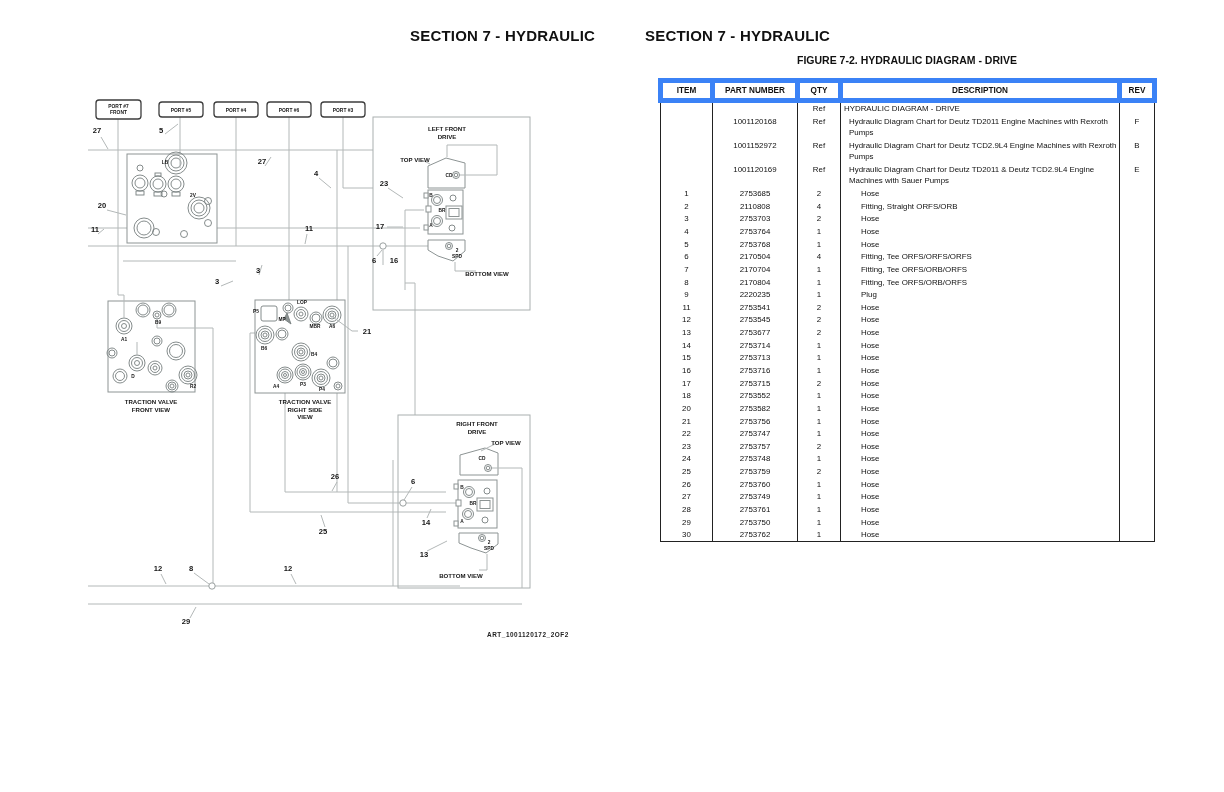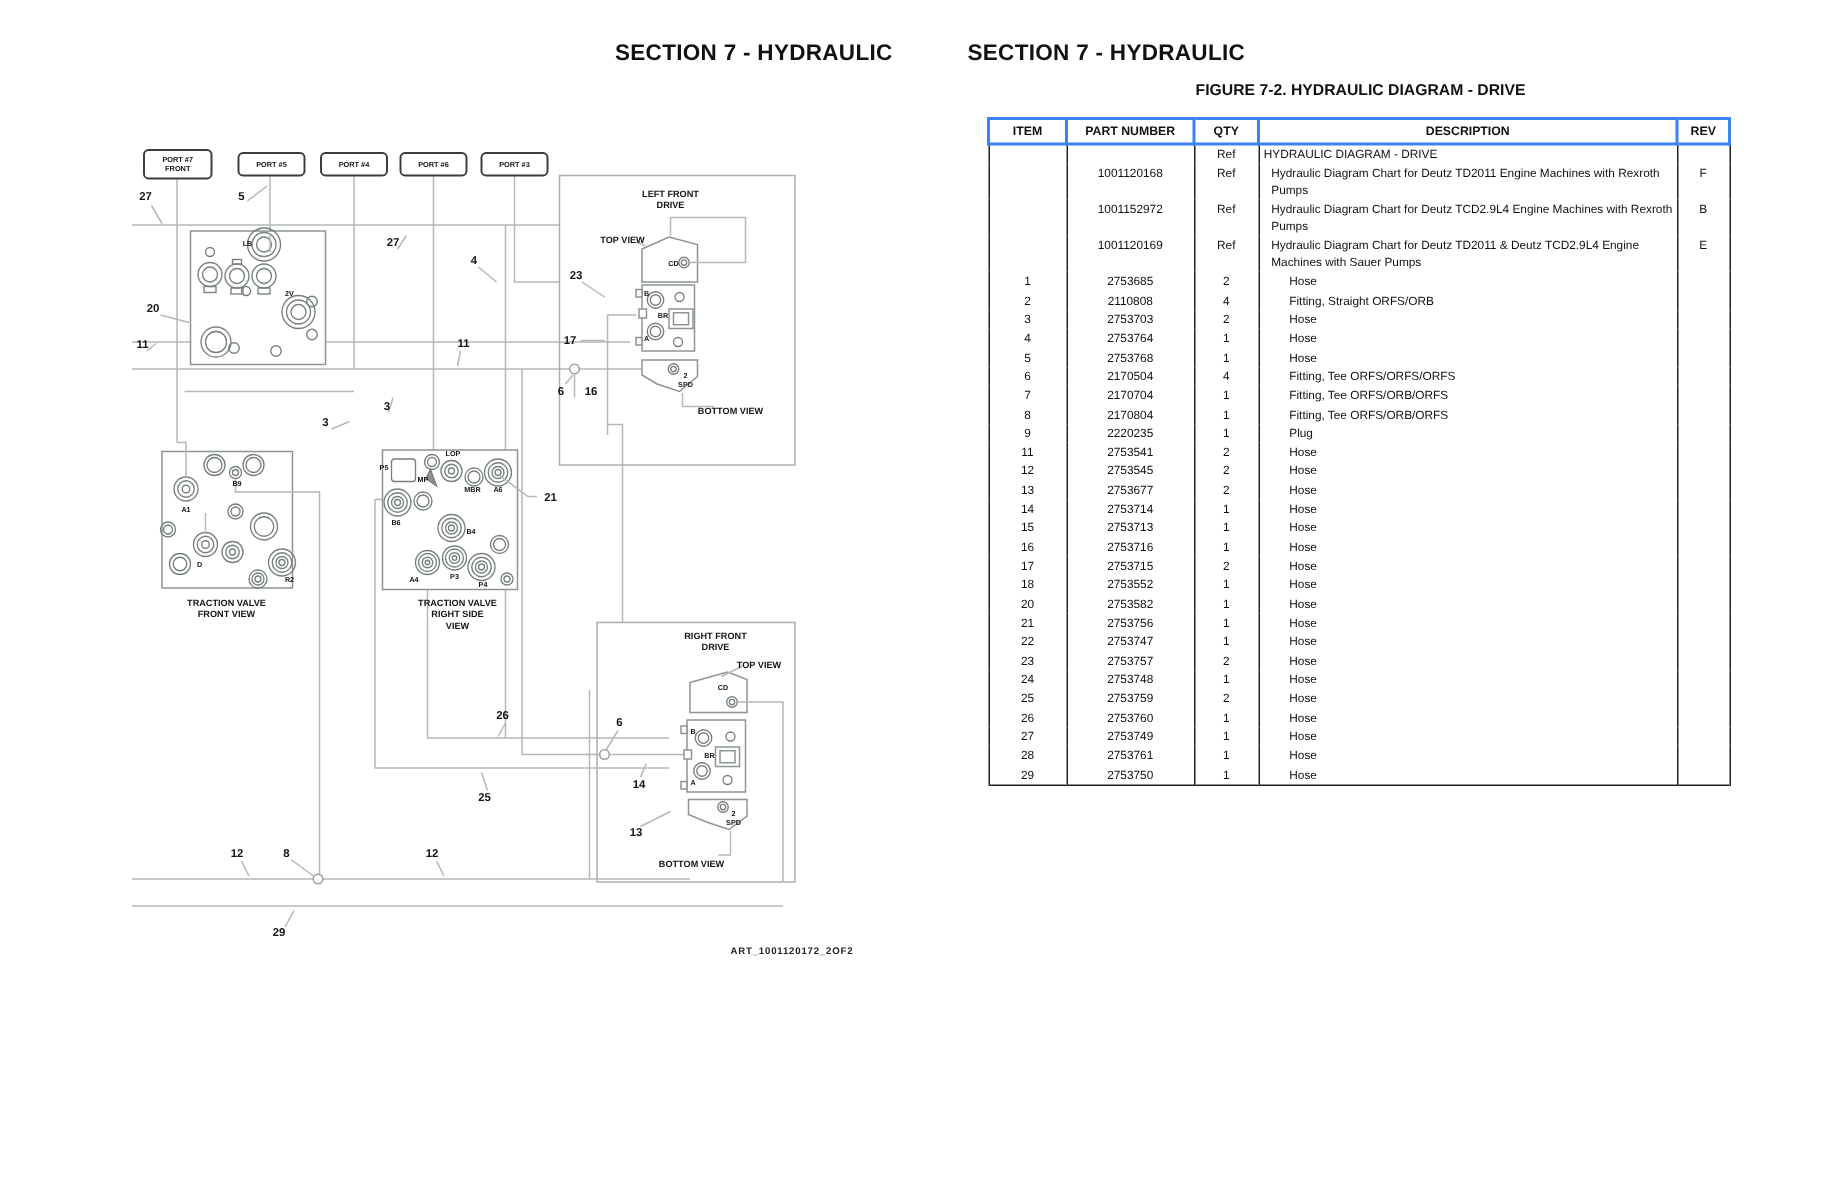--- a/index.html
+++ b/index.html
@@ -11,21 +11,21 @@
   .fig-title{position:absolute;top:54px;left:295px;transform:translateX(-50%);
              font-size:10.5px;font-weight:bold;white-space:nowrap;}
   .art-ref{position:absolute;left:487px;top:631px;font-size:6.4px;font-weight:bold;letter-spacing:0.55px;color:#222;}
   .footer-item{position:absolute;top:762px;transform:translateX(-50%);font-size:8.6px;font-weight:bold;white-space:nowrap;text-align:center;}
   .footer-item.pagenum{font-weight:bold;color:#8a8a8a;}
   
   .tbl-wrap{position:absolute;left:46px;top:78px;}
   table.parts{border-collapse:collapse;table-layout:fixed;width:494px;
               font-family:"Liberation Sans",sans-serif;font-size:7.9px;color:#111;}
   table.parts{border:1px solid #222;}
-  table.parts th{border:2px solid #3b82f6;font-size:8.2px;font-weight:bold;text-align:center;padding:2.5px 0 3px;}
+  table.parts th{border:5px solid #3b82f6;font-size:8.2px;font-weight:bold;text-align:center;padding:2.5px 0 3px;}
   table.parts td{border-left:1px solid #222;border-right:1px solid #222;border-top:none;border-bottom:none;
                  padding:0.6px 2px;vertical-align:top;line-height:1.45;}
   td.c{text-align:center;}
   td.desc.i0{padding-left:3px;} td.desc.i1{padding-left:8px;}
   td.desc.i2{padding-left:14px;} td.desc.i3{padding-left:20px;margin-top:12px;}
   
   svg text{font-family:"Liberation Sans",sans-serif;fill:#141414;}
   .cs-callout{font-size:7.6px;font-weight:bold;}
   .cs-comp{font-size:4.8px;font-weight:bold;}
   .cs-view{font-size:6.1px;font-weight:bold;}
@@ -591,20 +591,27 @@
               <td class="desc i3">Hose</td>
               <td class="c"></td>
             </tr>
             <tr>
               <td class="c">29</td>
               <td class="c">2753750</td>
               <td class="c">1</td>
               <td class="desc i3">Hose</td>
               <td class="c"></td>
             </tr>
+            <tr>
+              <td class="c">30</td>
+              <td class="c">2753762</td>
+              <td class="c">1</td>
+              <td class="desc i3">Hose</td>
+              <td class="c"></td>
+            </tr>
           </tbody>
       </table>
     </div>
 
     <div class="footer-item pagenum" style="left:40px;">552</div>
     <div class="footer-item" style="left:309px;">1500SJ</div>
     <div class="footer-item" style="left:536px;">31219967</div>
   </div>
 </div>
 

